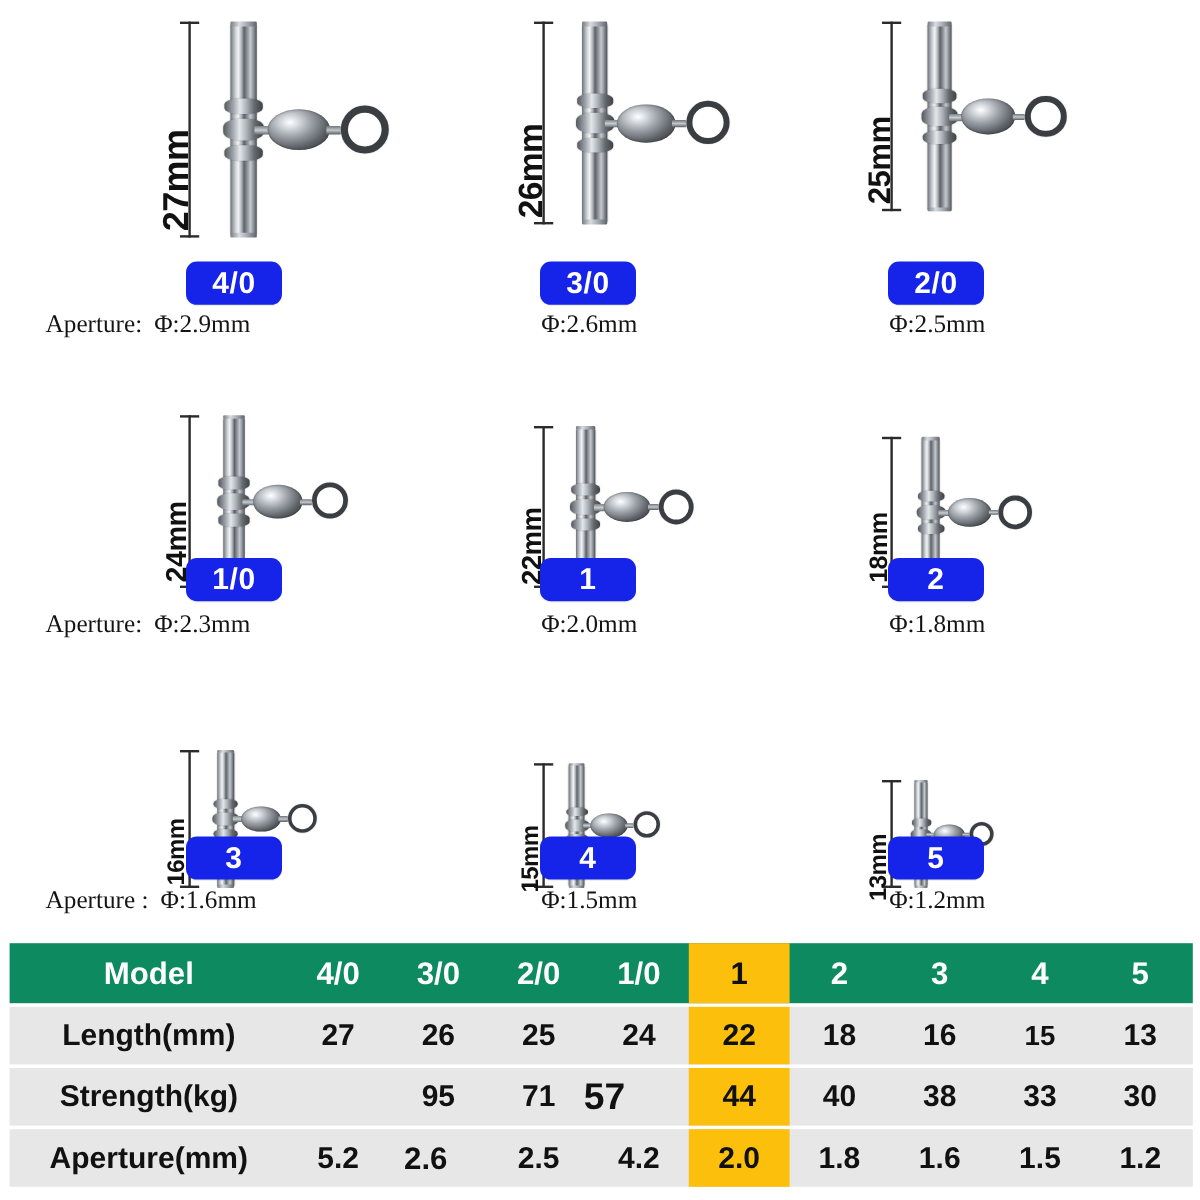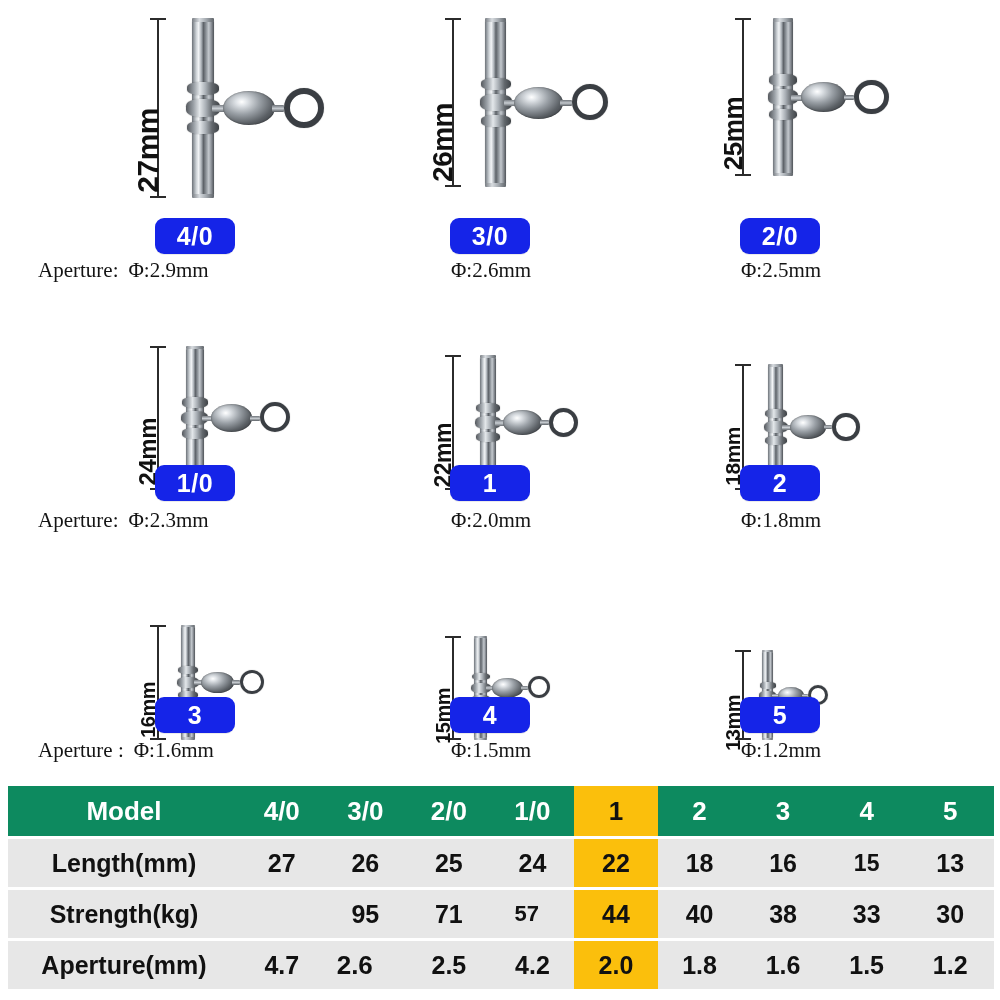--- a/index.html
+++ b/index.html
@@ -331,30 +331,30 @@
         <div class="tcell hl" style="left: 566.222px; width: 83.5556px; font-size: 25px;">22</div>
         <div class="tcell" style="left: 649.778px; width: 83.5556px; font-size: 25px;">18</div>
         <div class="tcell" style="left: 733.333px; width: 83.5556px; font-size: 25px;">16</div>
         <div class="tcell" style="left: 816.889px; width: 83.5556px; font-size: 23px;">15</div>
         <div class="tcell" style="left: 900.444px; width: 83.5556px; font-size: 25px;">13</div>
       </div>
       <div class="trow body">
         <div class="tcell label" style="left: 0px; width: 232px; font-size: 25px;">Strength(kg)</div>
         <div class="tcell" style="left: 315.556px; width: 83.5556px; font-size: 25px;">95</div>
         <div class="tcell" style="left: 399.111px; width: 83.5556px; font-size: 25px;">71</div>
-        <div class="tcell" style="left: 477px; width: 83.5556px; font-size: 22px; text-align: center;">57</div>
+        <div class="tcell" style="left: 454px; width: 83.5556px; font-size: 31px; text-align: center;">57</div>
         <div class="tcell hl" style="left: 566.222px; width: 83.5556px; font-size: 25px;">44</div>
         <div class="tcell" style="left: 649.778px; width: 83.5556px; font-size: 25px;">40</div>
         <div class="tcell" style="left: 733.333px; width: 83.5556px; font-size: 25px;">38</div>
         <div class="tcell" style="left: 816.889px; width: 83.5556px; font-size: 25px;">33</div>
         <div class="tcell" style="left: 900.444px; width: 83.5556px; font-size: 25px;">30</div>
       </div>
       <div class="trow body">
         <div class="tcell label" style="left: 0px; width: 232px; font-size: 25px;">Aperture(mm)</div>
-        <div class="tcell" style="left: 232px; width: 83.5556px; font-size: 25px;">4.7</div>
+        <div class="tcell" style="left: 232px; width: 83.5556px; font-size: 25px;">5.2</div>
         <div class="tcell" style="left: 305px; width: 83.5556px; font-size: 26px;">2.6</div>
         <div class="tcell" style="left: 399.111px; width: 83.5556px; font-size: 25px;">2.5</div>
         <div class="tcell" style="left: 482.667px; width: 83.5556px; font-size: 25px;">4.2</div>
         <div class="tcell hl" style="left: 566.222px; width: 83.5556px; font-size: 25px;">2.0</div>
         <div class="tcell" style="left: 649.778px; width: 83.5556px; font-size: 25px;">1.8</div>
         <div class="tcell" style="left: 733.333px; width: 83.5556px; font-size: 25px;">1.6</div>
         <div class="tcell" style="left: 816.889px; width: 83.5556px; font-size: 25px;">1.5</div>
         <div class="tcell" style="left: 900.444px; width: 83.5556px; font-size: 25px;">1.2</div>
       </div>
     </div>

